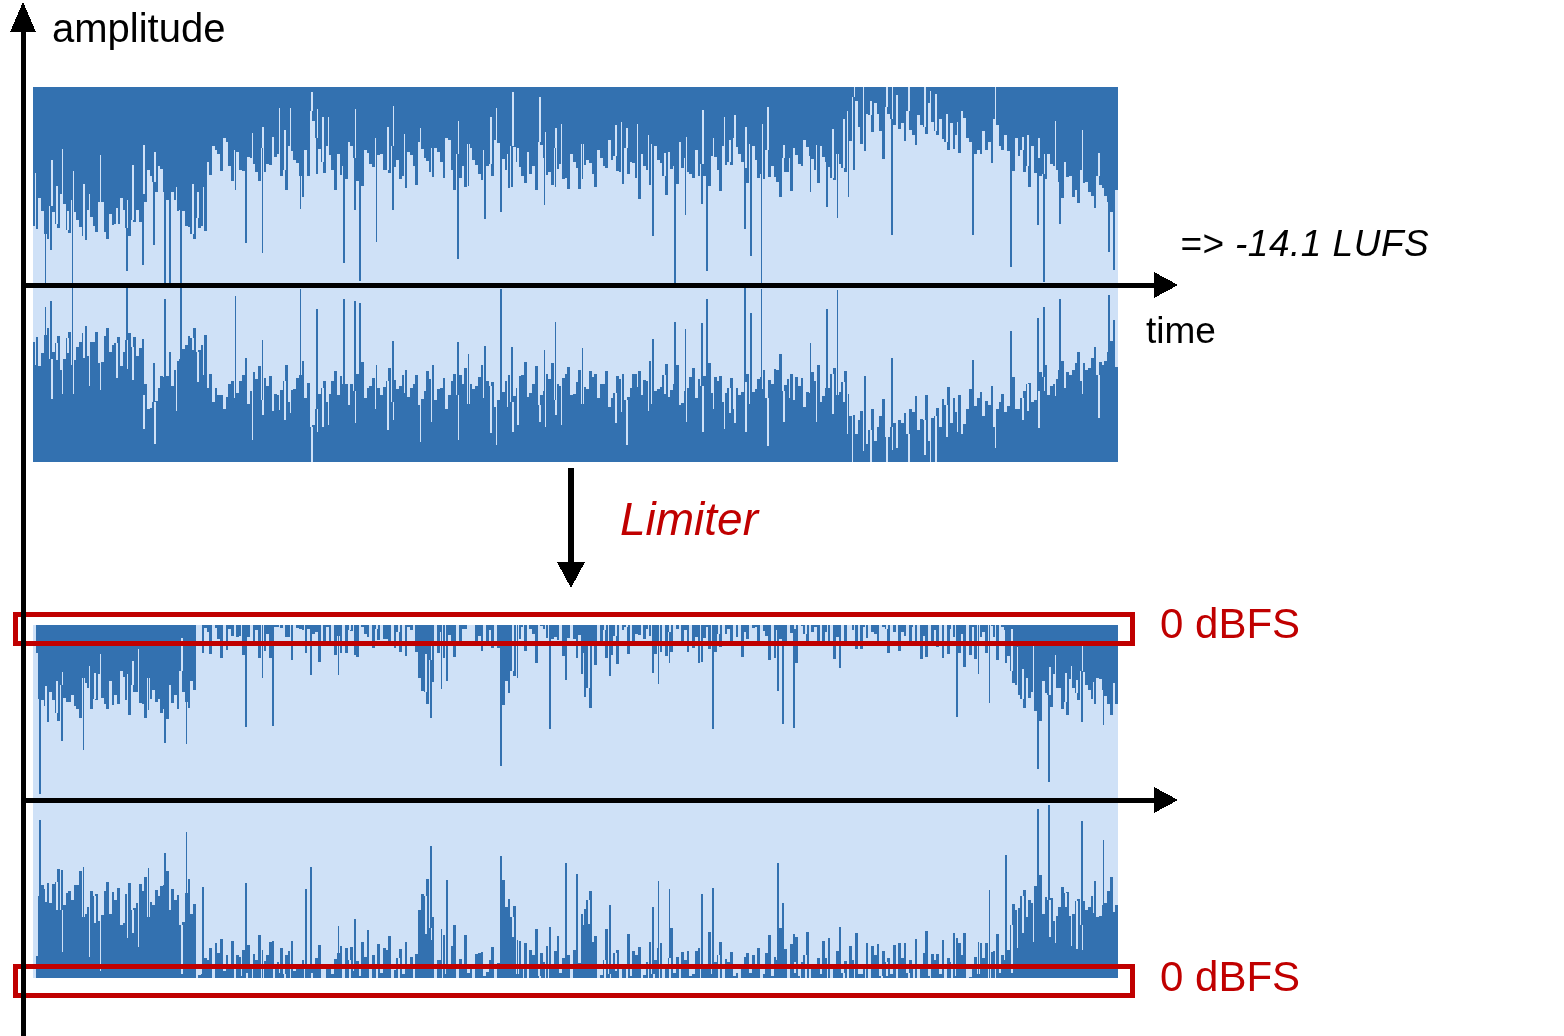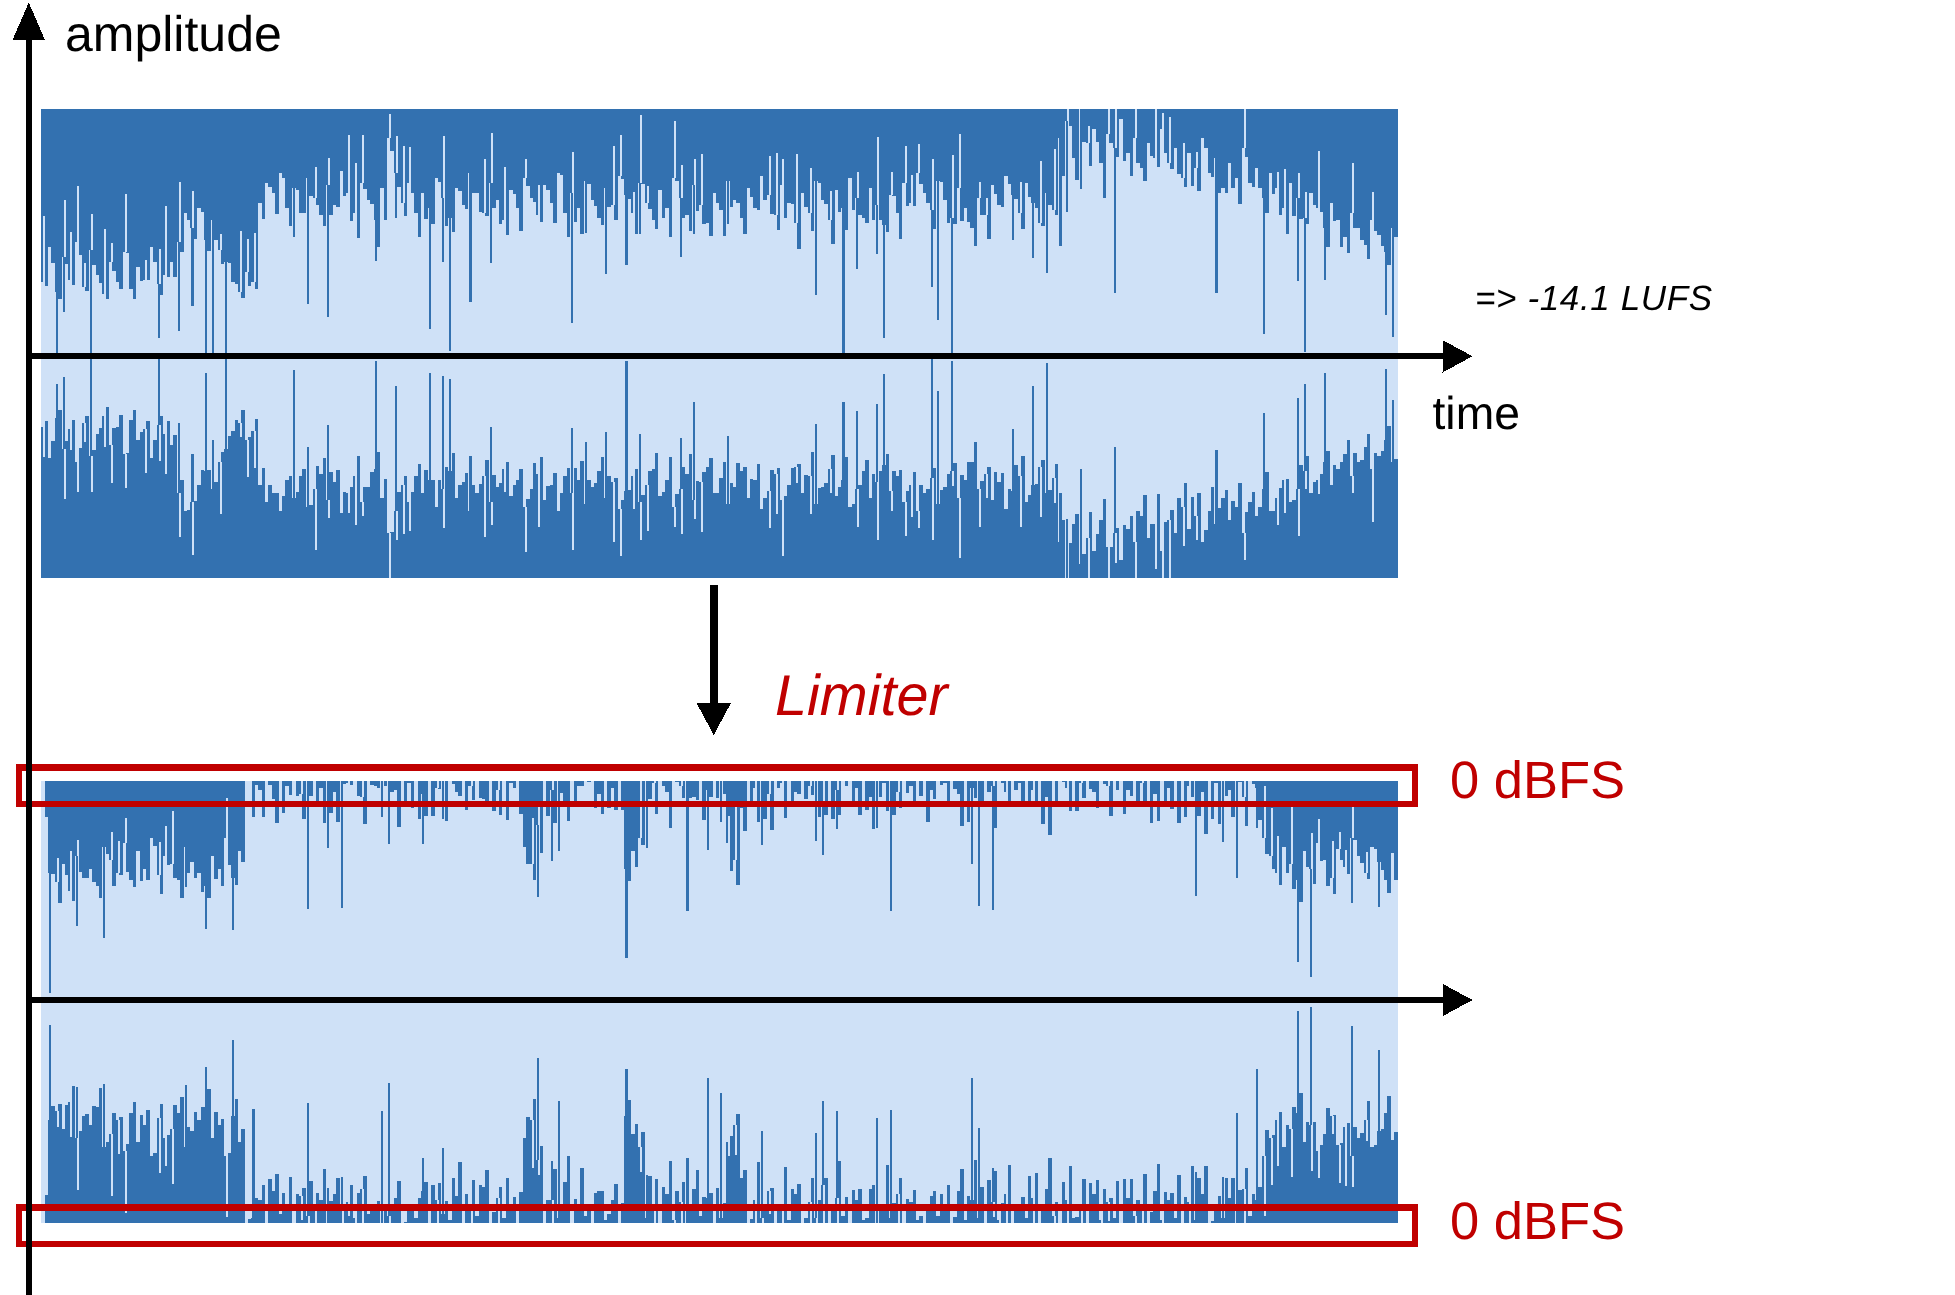--- a/index.html
+++ b/index.html
@@ -17,29 +17,29 @@
 
   .lbl-amplitude{
     left:52px; top:8px;
     font-size:40px; color:#000000;
   }
   .lbl-time{
     left:1146px; top:300px;
     font-size:37px; color:#000000;margin-top:12px;
   }
   .lbl-lufs{
-    font-size:28px; font-style:italic; color:#000000;
+    font-size:37px; font-style:italic; color:#000000;
     letter-spacing:0.5px;
   }
   .lbl-lufs-top{ left:1180px; top:225px; }
   .lbl-lufs-bottom{ left:1196px; top:747px; }
 
   .lbl-limiter{
     left:620px; top:496px;
-    font-size:46px; font-style:italic; color:#c00000;margin-top:37px;
+    font-size:46px; font-style:italic; color:#c00000;
   }
   .lbl-dbfs{
     font-size:42px; color:#c00000;
   }
   .lbl-dbfs-top{ left:1160px; top:603px; }
   .lbl-dbfs-bottom{ left:1160px; top:956px; }
 </style>
 </head>
 <body>
 

